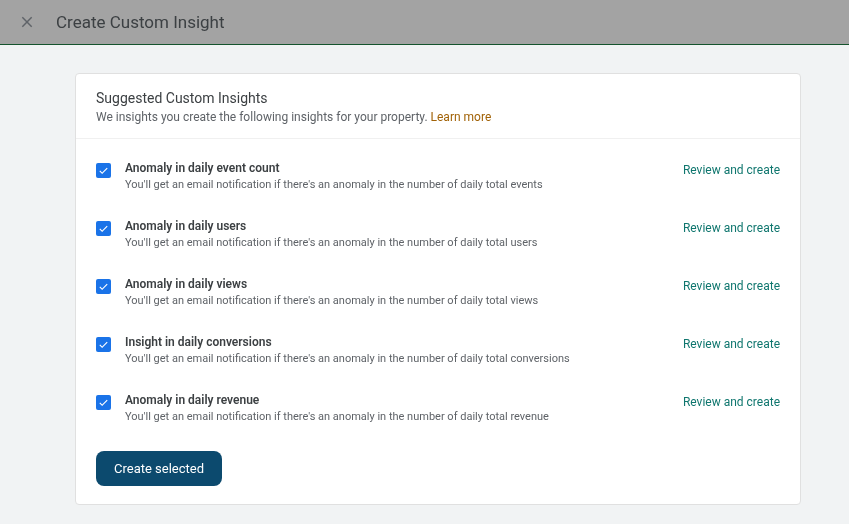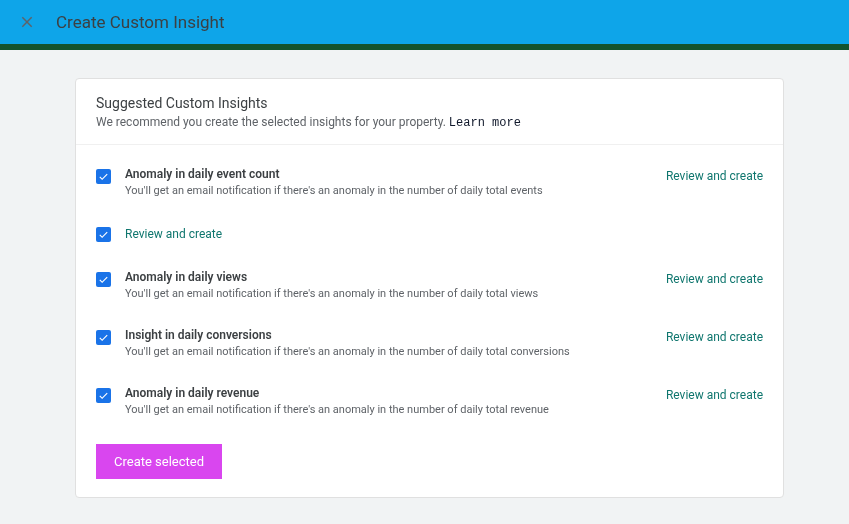--- a/index.html
+++ b/index.html
@@ -8,25 +8,25 @@
       box-sizing: border-box;
     }
     body {
       font-family: 'Google Sans', Roboto, Arial, sans-serif;
       background: #f1f3f4;
       width: 849px;
       height: 524px;
       overflow: hidden;
     }
     .header {
-      background: #0ea5e9;
+      background: #a3a3a3;
       display: flex;
       align-items: center;
       padding: 12px 18px;
-      border-bottom: 6px solid #14532d;
+      border-bottom: 1px solid #14532d;
     }
     .close-icon {
       width: 18px;
       height: 18px;
       cursor: pointer;
       margin-right: 20px;
       display: flex;
       align-items: center;
       justify-content: center;
       color: #5f6368;
@@ -34,21 +34,21 @@
     .close-icon svg {
       width: 14px;
       height: 14px;
     }
     .page-title {
       font-size: 17px;
       font-weight: 400;
       color: #3c4043;
     }
     .content-wrapper {
-      padding: 28px 65px 0 75px;
+      padding: 28px 48px 0 75px;
     }
     .card {
       background: #fff;
       border-radius: 4px;
       border: 1px solid #e0e0e0;
       padding: 0;
     }
     .card-header {
       padding: 16px 20px 14px 20px;
       border-bottom: 1px solid #f0f0f0;
@@ -56,23 +56,22 @@
     .card-title {
       font-size: 14px;
       color: #3c4043;
       margin-bottom: 4px;
     }
     .card-subtitle {
       font-size: 12px;
       color: #5f6368;
     }
     .learn-link {
-      color: #0f172a;
-      cursor: pointer;
-      font-family: Liberation Mono, monospace;
+      color: #a16207;
+      cursor: pointer;
     }
     .insight-list {
       padding: 8px 0 0 0;
     }
     .insight-item {
       display: flex;
       align-items: flex-start;
       padding: 14px 20px 14px 20px;
     }
     .checkbox {
@@ -110,26 +109,26 @@
       font-size: 12px;
       color: #0f766e;
       cursor: pointer;
       margin-top: 2px;
       white-space: nowrap;
     }
     .card-footer {
       padding: 14px 20px 18px 20px;
     }
     .create-button {
-      background: #d946ef;
+      background: #0c4a6e;
       color: #fff;
       border: none;
       padding: 10px 18px;
       font-size: 13px;
-      border-radius: 0;
+      border-radius: 8px;
       cursor: pointer;
       font-family: inherit;
     }
   </style>
 </head>
 <body>
 
 <div class="header">
   <div class="close-icon">
     <svg viewBox="0 0 24 24" stroke="currentColor" stroke-width="2.5" fill="none">
@@ -138,21 +137,21 @@
     </svg>
   </div>
   <div class="page-title">Create Custom Insight</div>
 </div>
 
 <div class="content-wrapper">
   <div class="card">
     <div class="card-header">
       <div class="card-title">Suggested Custom Insights</div>
       <div class="card-subtitle">
-        <span>We recommend you create the selected insights for your property. </span><span class="learn-link">Learn more</span>
+        <span>We insights you create the following insights for your property. </span><span class="learn-link">Learn more</span>
       </div>
     </div>
 
     <div class="insight-list">
 
       <div class="insight-item">
         <div class="checkbox">
           <svg viewBox="0 0 24 24">
               <path d="M9 16.2l-4.2-4.2L3 13.8l6 6 12-12-1.8-1.8z"></path>
             </svg>
@@ -162,20 +161,24 @@
           <div class="insight-desc">You'll get an email notification if there's an anomaly in the number of daily total events</div>
         </div>
         <div class="review-link">Review and create</div>
       </div>
 
       <div class="insight-item">
         <div class="checkbox">
           <svg viewBox="0 0 24 24">
               <path d="M9 16.2l-4.2-4.2L3 13.8l6 6 12-12-1.8-1.8z"></path>
             </svg>
+        </div>
+        <div class="insight-text">
+          <div class="insight-title">Anomaly in daily users</div>
+          <div class="insight-desc">You'll get an email notification if there's an anomaly in the number of daily total users</div>
         </div>
         <div class="review-link">Review and create</div>
       </div>
 
       <div class="insight-item">
         <div class="checkbox">
           <svg viewBox="0 0 24 24">
               <path d="M9 16.2l-4.2-4.2L3 13.8l6 6 12-12-1.8-1.8z"></path>
             </svg>
         </div>

